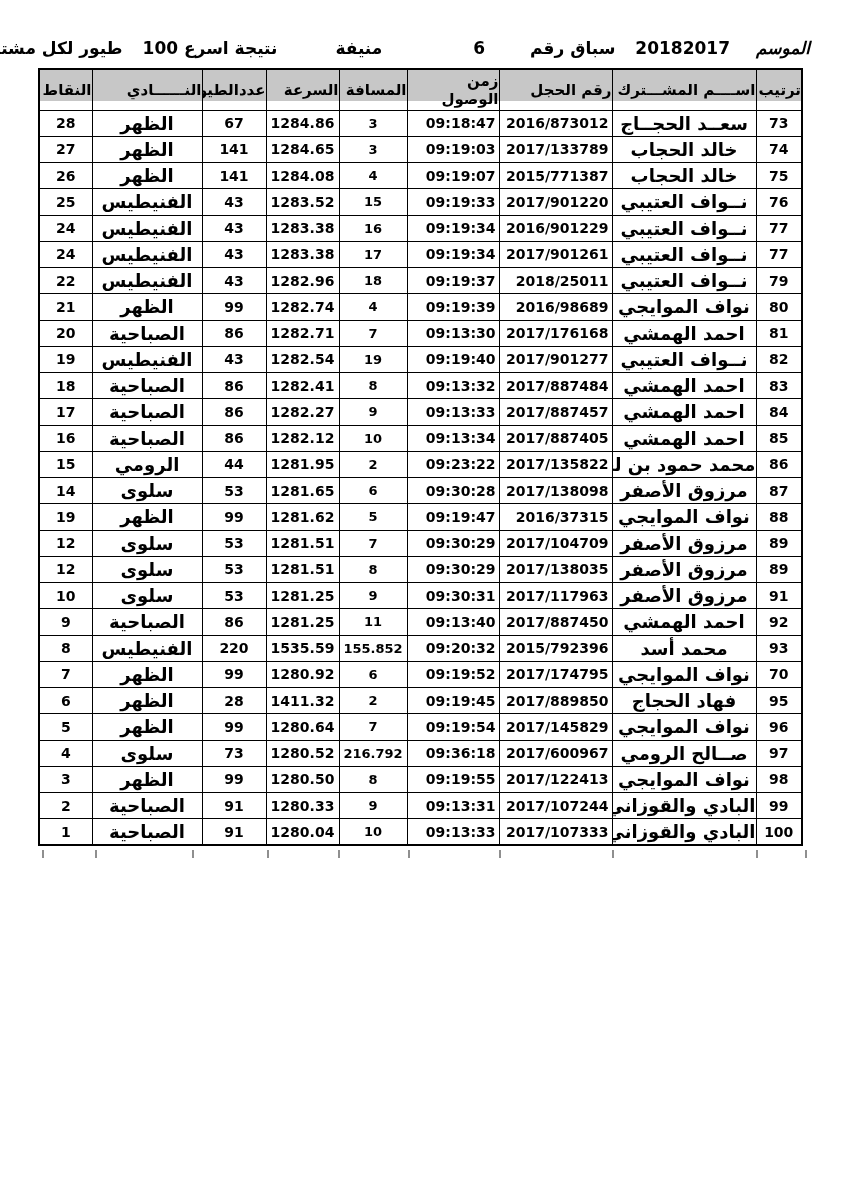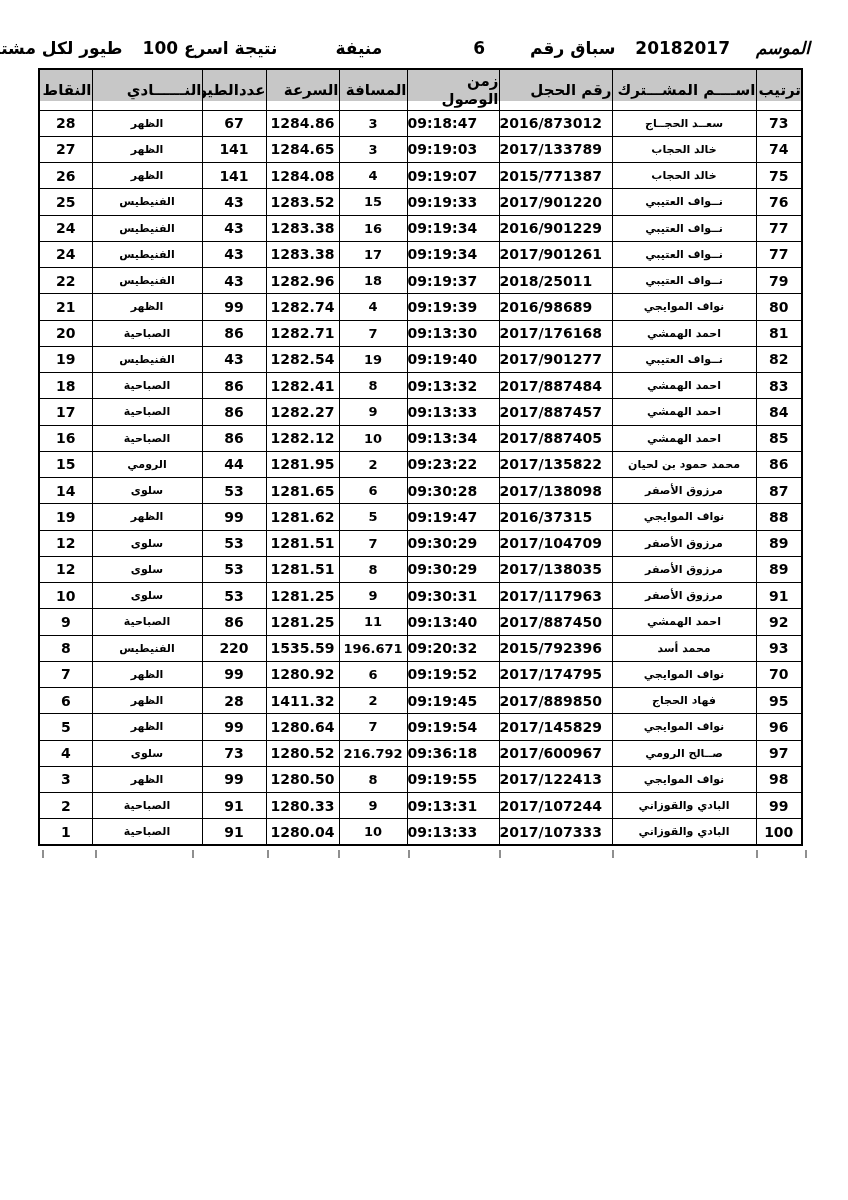--- a/index.html
+++ b/index.html
@@ -52,23 +52,23 @@
     text-align: right;
     margin-left: 24px;
   }
   .race-table tbody td {
     height: 26.25px;
     font-size: 14px;
     font-weight: bold;
     text-align: center;
     white-space: nowrap;
   }
-  .race-table td.col-name, .race-table td.col-club { font-size: 11px; }
+  .race-table td.col-name, .race-table td.col-club { font-size: 18px; }
   .race-table td.col-arrival, .race-table td.col-ring {
-    text-align: left;
+    text-align: right;
     padding-right: 3px;
   }
   .race-table td.col-distance { font-size: 13px; }
   
   .tick {
     position: absolute;
     top: 850px;
     width: 2px; height: 8px;
     background: #8f8f8f;
   }
@@ -335,21 +335,21 @@
           <td class="col-speed">1281.25</td>
           <td class="col-birds">86</td>
           <td class="col-club">الصباحية</td>
           <td class="col-points">9</td>
         </tr>
         <tr>
           <td class="col-rank">93</td>
           <td class="col-name">محمد أسد</td>
           <td class="col-ring">2015/792396</td>
           <td class="col-arrival">09:20:32</td>
-          <td class="col-distance">196.671</td>
+          <td class="col-distance">155.852</td>
           <td class="col-speed">1535.59</td>
           <td class="col-birds">220</td>
           <td class="col-club">الفنيطيس</td>
           <td class="col-points">8</td>
         </tr>
         <tr>
           <td class="col-rank">70</td>
           <td class="col-name">نواف الموايجي</td>
           <td class="col-ring">2017/174795</td>
           <td class="col-arrival">09:19:52</td>

